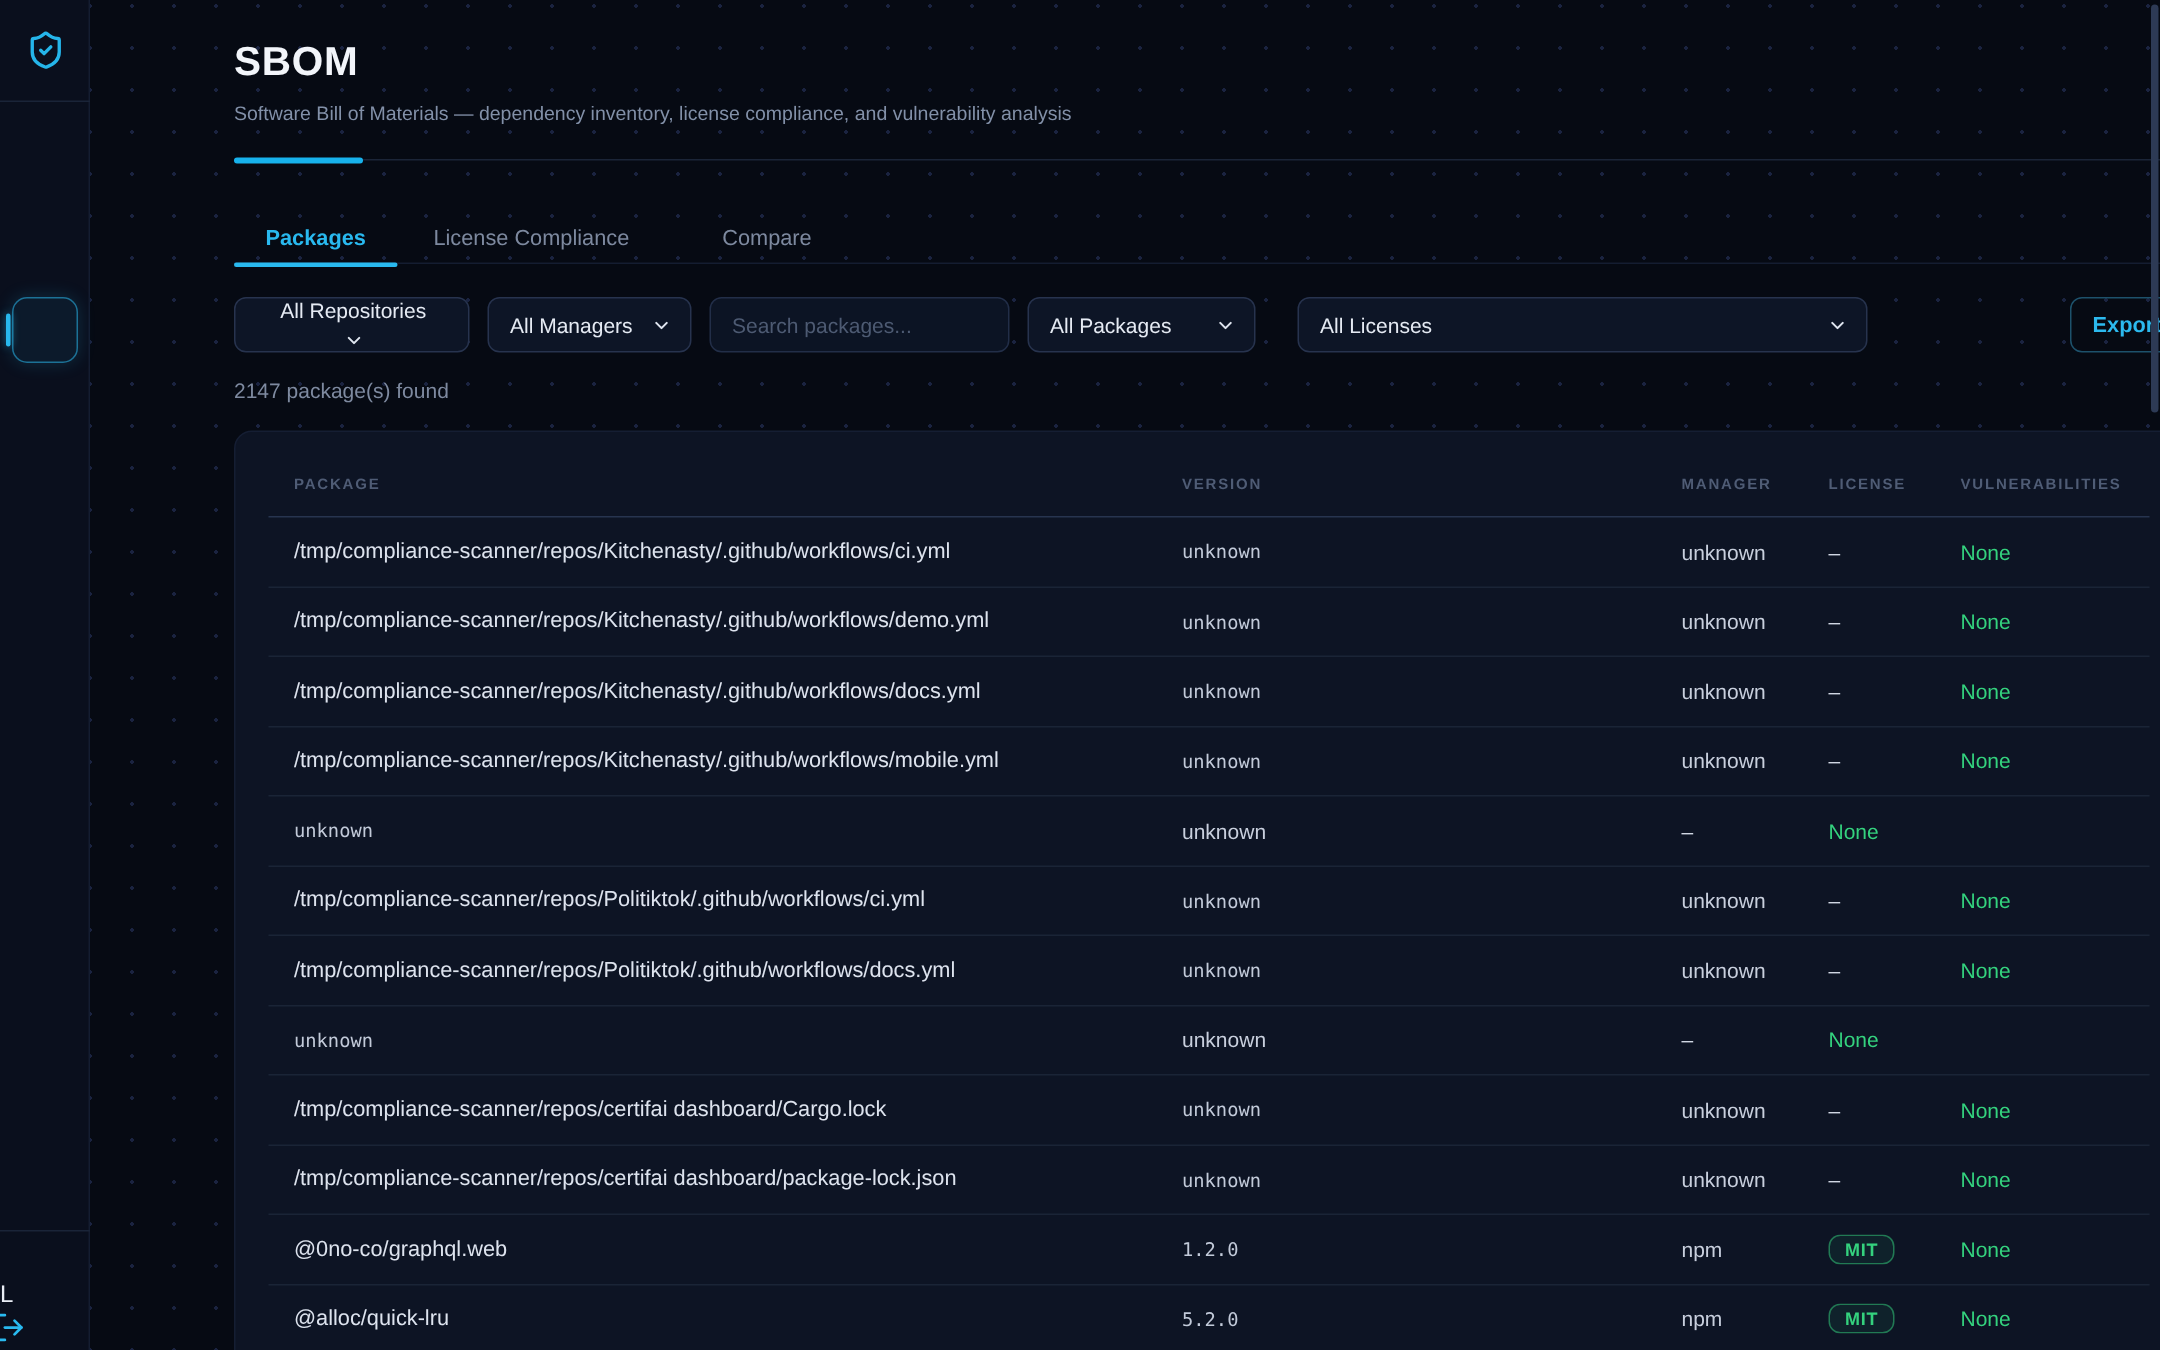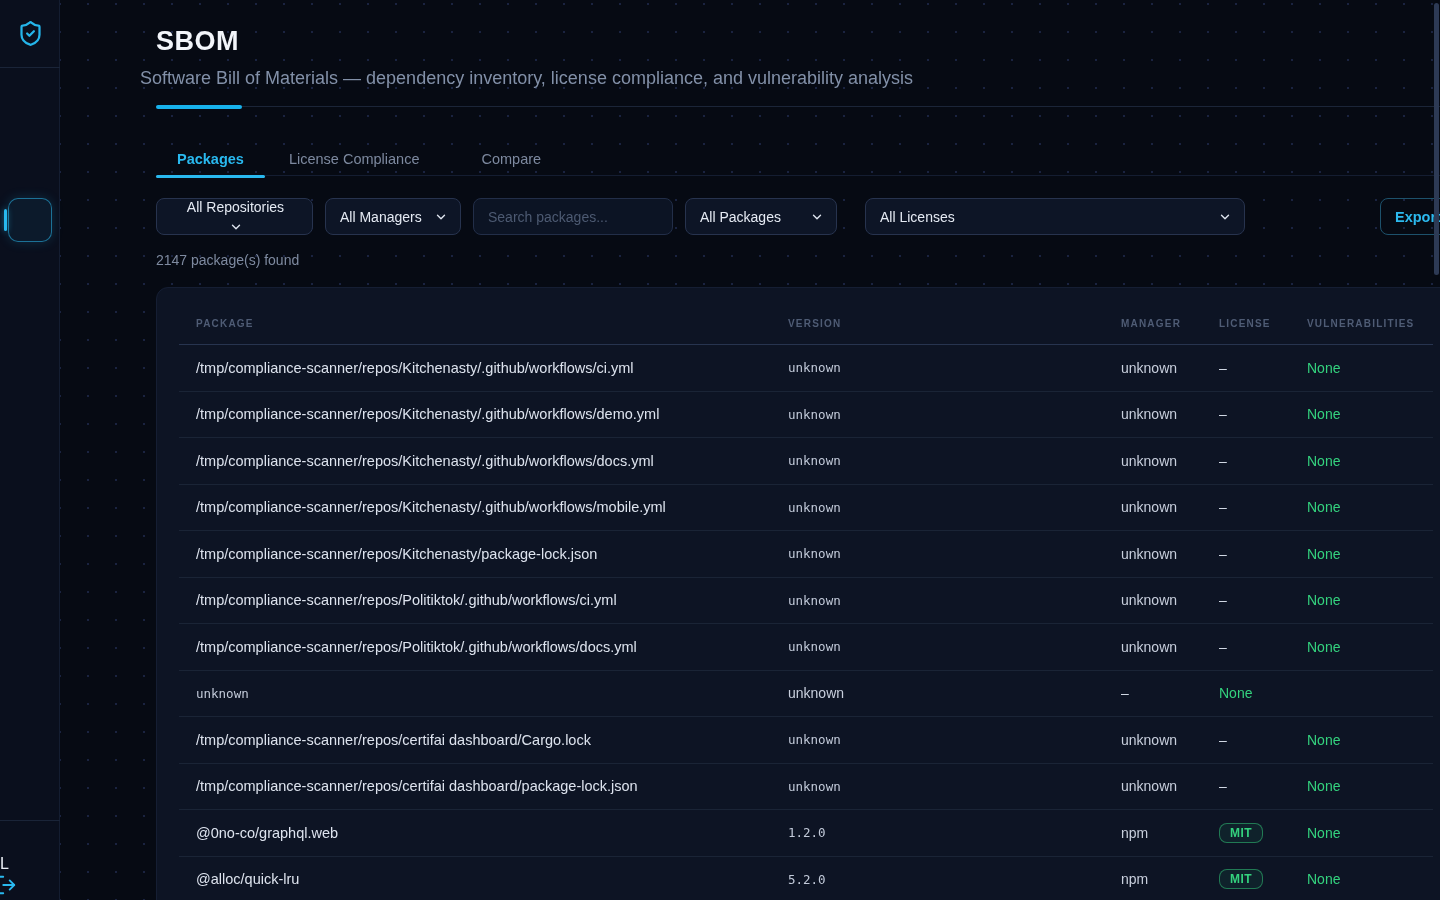--- a/index.html
+++ b/index.html
@@ -28,21 +28,21 @@
   .logout-wrap { position:absolute; left:-5px; top:874px; z-index:6; }
 
   
   .main { position:absolute; left:60px; top:0; width:1380px; height:900px;
     background-color:#060a13;
     background-image:radial-gradient(#1a2340 1.3px, transparent 1.4px);
     background-size:28px 28px; background-position:14px 18px; }
 
   .page-title { position:absolute; left:96px; top:26px; font-size:27px;
     font-weight:800; letter-spacing:.5px; color:#f2f5fa; }
-  .page-subtitle { position:absolute; left:80px; top:68px; font-size:18px;
+  .page-subtitle { position:absolute; left:96px; top:68px; font-size:13px;
     color:#8290a8; }
   .title-rule { position:absolute; left:96px; top:106px; width:1300px;
     border-top:1px solid #1b2538; }
   .title-rule-accent { position:absolute; left:0; top:-2px; width:86px;
     height:4px; background:#17b2ec; border-radius:2px; }
 
   
   .tabs { position:absolute; left:96px; top:142px; width:1300px; height:34px;
     display:flex; align-items:center; gap:24px; border-bottom:1px solid #141d31; }
   .tab { font-size:14.5px; color:#7d899f; cursor:pointer; height:34px;
@@ -301,21 +301,20 @@
 
   <div class="t-row">
     <div class="cell-package">/tmp/compliance-scanner/repos/Kitchenasty/.github/workflows/mobile.yml</div>
     <div class="cell-version">unknown</div>
     <div class="cell-manager">unknown</div>
     <div class="cell-license"><span>–</span></div>
     <div class="cell-vulns">None</div>
   </div>
 
   <div class="t-row">
-    <div class="cell-package">/tmp/compliance-scanner/repos/Kitchenasty/package-lock.json</div>
     <div class="cell-version">unknown</div>
     <div class="cell-manager">unknown</div>
     <div class="cell-license"><span>–</span></div>
     <div class="cell-vulns">None</div>
   </div>
 
   <div class="t-row">
     <div class="cell-package">/tmp/compliance-scanner/repos/Politiktok/.github/workflows/ci.yml</div>
     <div class="cell-version">unknown</div>
     <div class="cell-manager">unknown</div>

